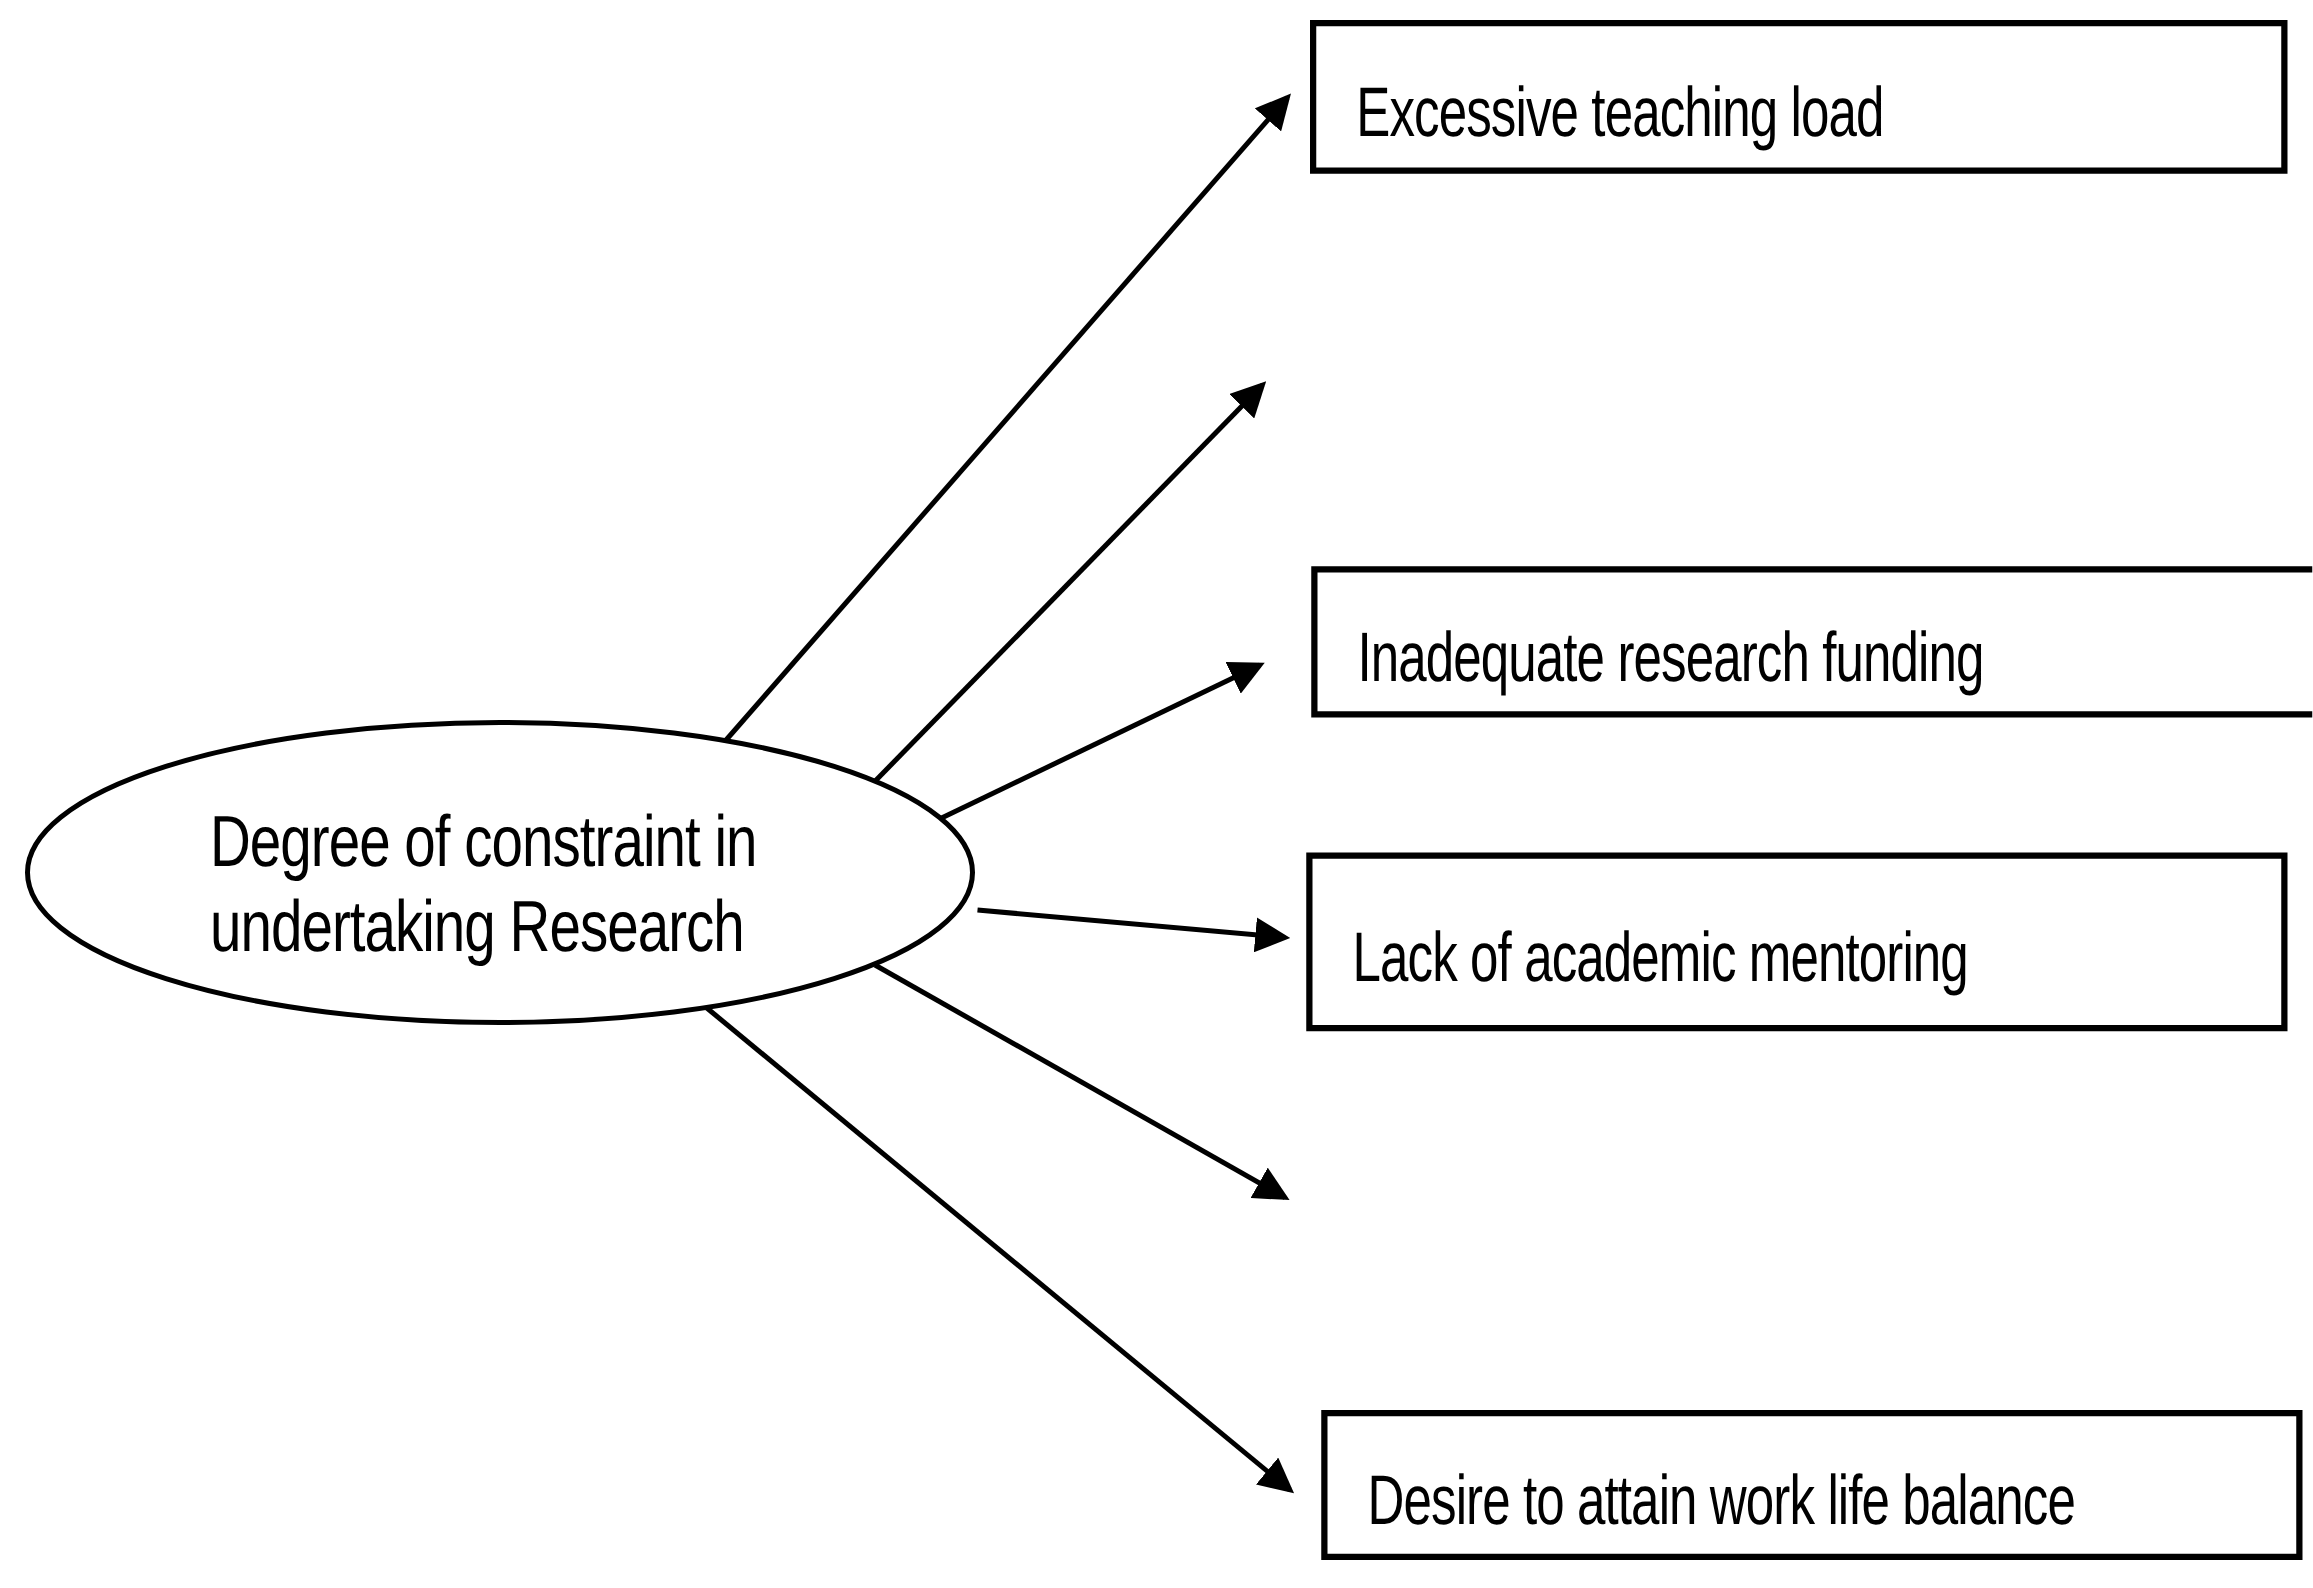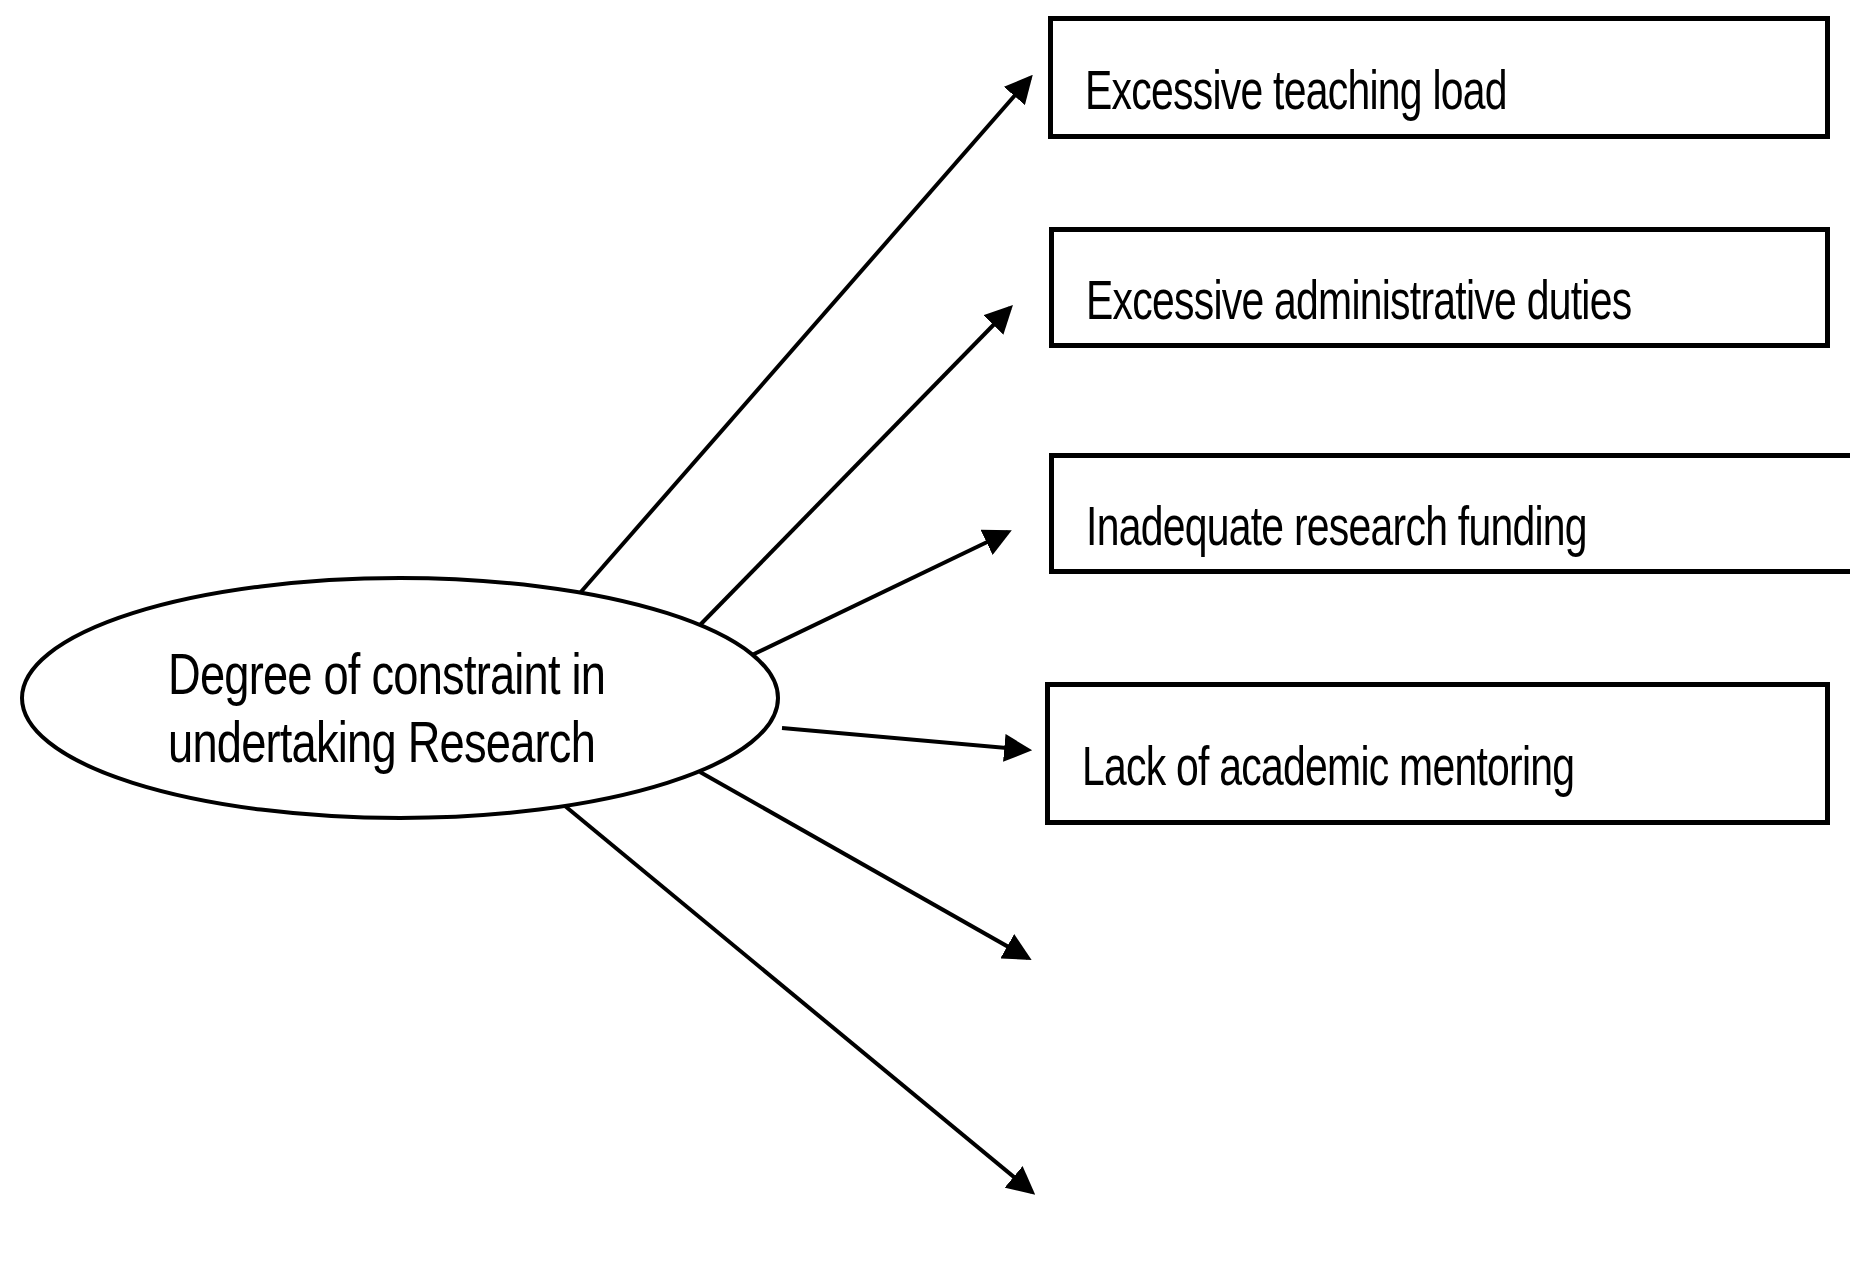--- a/index.html
+++ b/index.html
@@ -89,27 +89,27 @@
 
   <div class="ellipse-label">
     <div>Degree of constraint in</div>
     <div>undertaking Research</div>
   </div>
 
   <div class="factor-box b1">
     <span class="factor-label">Excessive teaching load</span>
   </div>
 
-  <div class="factor-box b2">
-    <span class="factor-label">Excessive administrative duties</span>
-  </div>
 
   <div class="factor-box b3">
     <span class="factor-label">Inadequate research funding</span>
   </div>
 
   <div class="factor-box b4">
     <span class="factor-label">Lack of academic mentoring</span>
   </div>
 
 
+  <div class="factor-box b6">
+    <span class="factor-label">Desire to attain work life balance</span>
+  </div>
 
 </div>
 
 </body></html>

